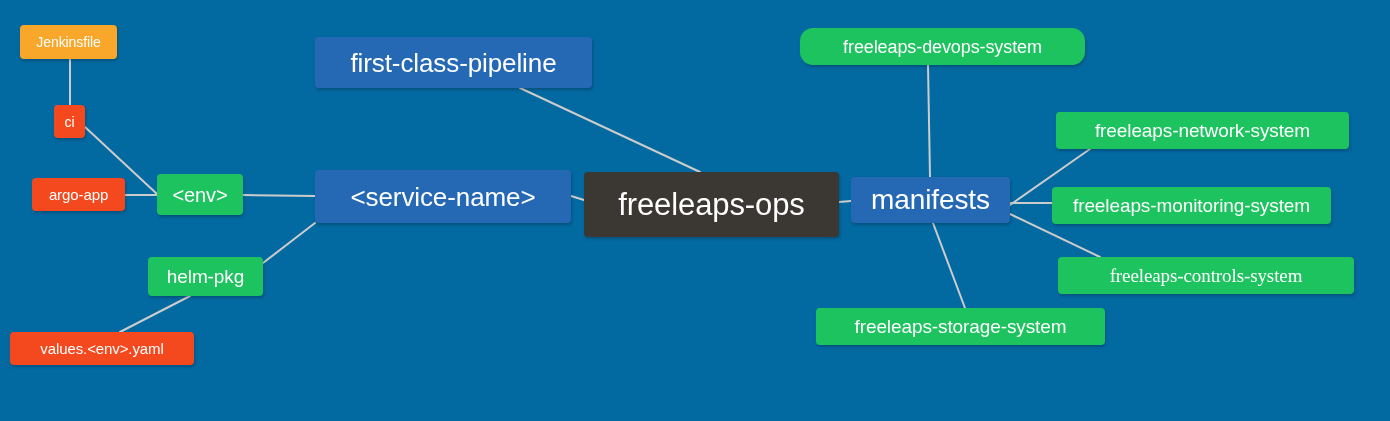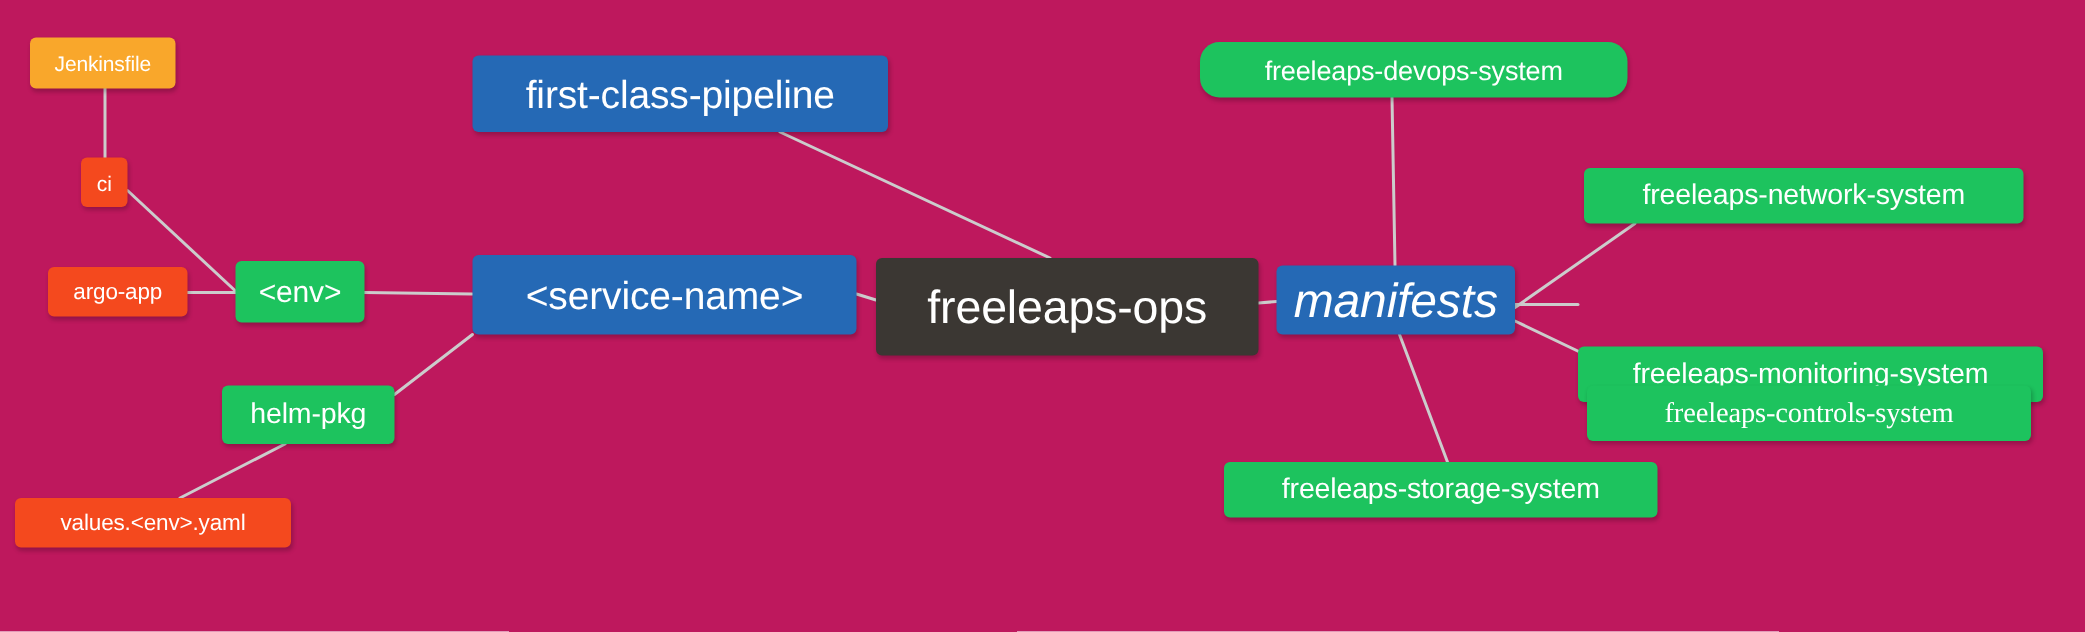--- a/index.html
+++ b/index.html
@@ -4,21 +4,21 @@
 <style>
   html, body {
     margin: 0;
     padding: 0;
     background: #ffffff;
   }
   #canvas {
     position: relative;
     width: 1390px;
     height: 421px;
-    background: #be185d;
+    background: #0369a1;
     overflow: hidden;
     font-family: "Liberation Sans", sans-serif;
   }
   #edge-layer {
     position: absolute;
     left: 0;
     top: 0;
     width: 1390px;
     height: 421px;
     pointer-events: none;
@@ -76,36 +76,36 @@
       </div>
       <div class="node" style="left: 315px; top: 170px; width: 256px; height: 53px; background: rgb(37, 105, 181); font-size: 26px;">
         <span class="node-label">&lt;service-name&gt;</span>
       </div>
       <div class="node" style="left: 315px; top: 37px; width: 277px; height: 51px; background: rgb(37, 105, 181); font-size: 26px; align-items: center;">
         <span class="node-label">first-class-pipeline</span>
       </div>
       <div class="node" style="left: 584px; top: 172px; width: 255px; height: 65px; background: rgb(59, 55, 51); font-size: 31px;">
         <span class="node-label">freeleaps-ops</span>
       </div>
-      <div class="node" style="left: 851px; top: 177px; width: 159px; height: 46px; background: rgb(37, 105, 181); font-size: 32px; font-style: italic;">
+      <div class="node" style="left: 851px; top: 177px; width: 159px; height: 46px; background: rgb(37, 105, 181); font-size: 28px;">
         <span class="node-label">manifests</span>
       </div>
       <div class="node" style="left: 148px; top: 257px; width: 115px; height: 39px; background: rgb(29, 195, 94); font-size: 19px;">
         <span class="node-label">helm-pkg</span>
       </div>
       <div class="node" style="left: 10px; top: 332px; width: 184px; height: 33px; background: rgb(244, 73, 30); font-size: 15px;">
         <span class="node-label">values.&lt;env&gt;.yaml</span>
       </div>
       <div class="node" style="left: 800px; top: 28px; width: 285px; height: 37px; background: rgb(29, 195, 94); font-size: 18px; border-radius: 13px;">
         <span class="node-label">freeleaps-devops-system</span>
       </div>
       <div class="node" style="left: 1056px; top: 112px; width: 293px; height: 37px; background: rgb(29, 195, 94); font-size: 19px;">
         <span class="node-label">freeleaps-network-system</span>
       </div>
-      <div class="node" style="left: 1052px; top: 187px; width: 310px; height: 37px; background: rgb(29, 195, 94); font-size: 19px; margin-top: 44px;">
+      <div class="node" style="left: 1052px; top: 187px; width: 279px; height: 37px; background: rgb(29, 195, 94); font-size: 19px;">
         <span class="node-label">freeleaps-monitoring-system</span>
       </div>
       <div class="node" style="left: 1058px; top: 257px; width: 296px; height: 37px; background: rgb(29, 195, 94); font-size: 19px; font-family: Liberation Serif, serif;">
         <span class="node-label">freeleaps-controls-system</span>
       </div>
       <div class="node" style="left: 816px; top: 308px; width: 289px; height: 37px; background: rgb(29, 195, 94); font-size: 19px;">
         <span class="node-label">freeleaps-storage-system</span>
       </div>
     </div>
 </div>

